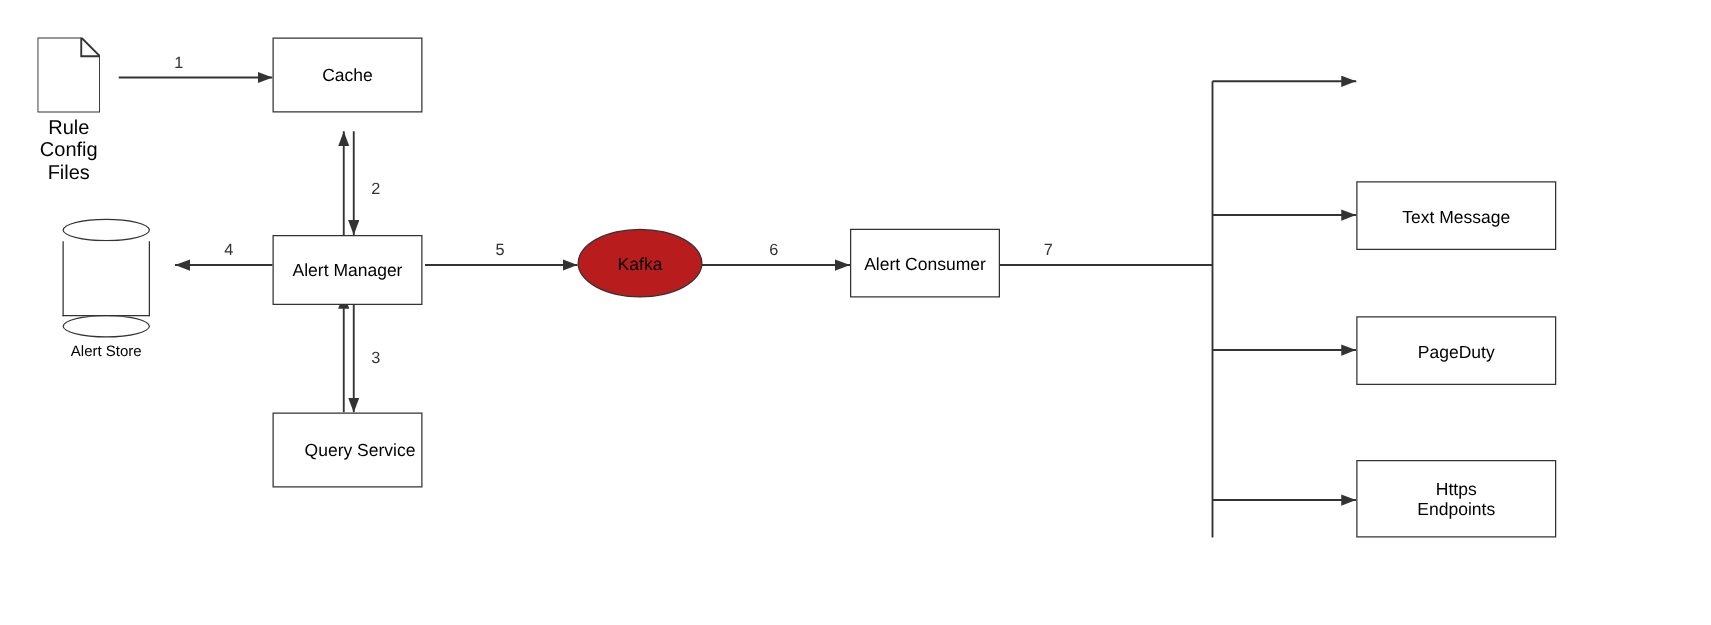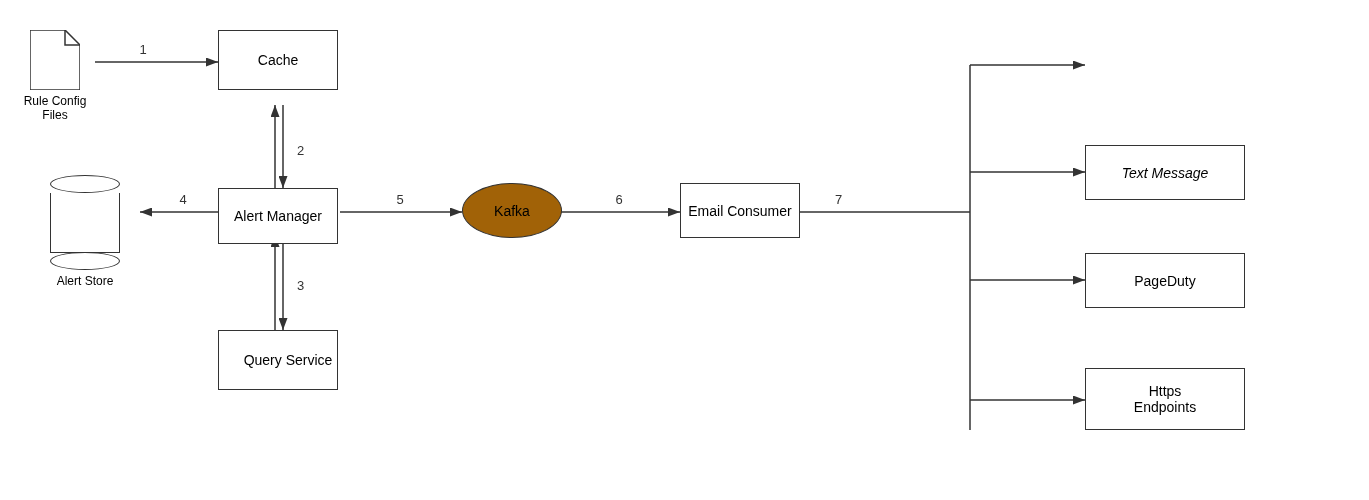--- a/index.html
+++ b/index.html
@@ -23,21 +23,21 @@
       background: #fff;
       display: flex;
       align-items: center;
       justify-content: center;
       text-align: center;
       font-size: 14px;
     }
     .ellipse {
       position: absolute;
       border: 1.5px solid #333;
-      background: #a16207;
+      background: #b91c1c;
       border-radius: 50%;
       display: flex;
       align-items: center;
       justify-content: center;
       text-align: center;
       font-size: 14px;
     }
     svg#arrows {
       position: absolute;
       top: 0; left: 0;
@@ -126,21 +126,21 @@
     <line x1="970" y1="280" x2="1085" y2="280" stroke="#333" stroke-width="1.5" marker-end="url(#arrowhead)"></line>
 
     <line x1="970" y1="400" x2="1085" y2="400" stroke="#333" stroke-width="1.5" marker-end="url(#arrowhead)"></line>
   </svg>
 
   <div style="position:absolute; left:20px; top:30px; width:70px; text-align:center;">
     <svg width="50" height="60" viewBox="0 0 50 60" style="display:block; margin:0 auto;">
       <polygon points="0,0 35,0 50,15 50,60 0,60" fill="white" stroke="#333" stroke-width="1.5"></polygon>
       <polyline points="35,0 35,15 50,15" fill="none" stroke="#333" stroke-width="1.5"></polyline>
     </svg>
-    <div style="font-size:12px; margin-top:4px;">Rule Config Files</div>
+    <div style="font-size:16px; margin-top:4px;">Rule Config Files</div>
   </div>
 
   <div class="box" style="left:218px; top:30px; width:120px; height:60px;">
     <span>Cache</span>
   </div>
 
   <div class="box" style="left:218px; top:188px; width:120px; height:56px;">
     <span>Alert Manager</span>
   </div>
 
@@ -153,25 +153,25 @@
 
   <div class="box" style="left:218px; top:330px; width:120px; height:60px;padding-left:20px;">
     <span>Query Service</span>
   </div>
 
   <div class="ellipse" style="left:462px; top:183px; width:100px; height:55px;">
     <span>Kafka</span>
   </div>
 
   <div class="box" style="left:680px; top:183px; width:120px; height:55px;">
-    <span>Email Consumer</span>
+    <span>Alert Consumer</span>
   </div>
 
 
-  <div class="box" style="left:1085px; top:145px; width:160px; height:55px;font-style:italic;">
+  <div class="box" style="left:1085px; top:145px; width:160px; height:55px;">
     <span>Text Message</span>
   </div>
 
   <div class="box" style="left:1085px; top:253px; width:160px; height:55px;">
     <span>PageDuty</span>
   </div>
 
   <div class="box" style="left:1085px; top:368px; width:160px; height:62px;">
     <span style="white-space:pre-line;">Https
 Endpoints</span>

